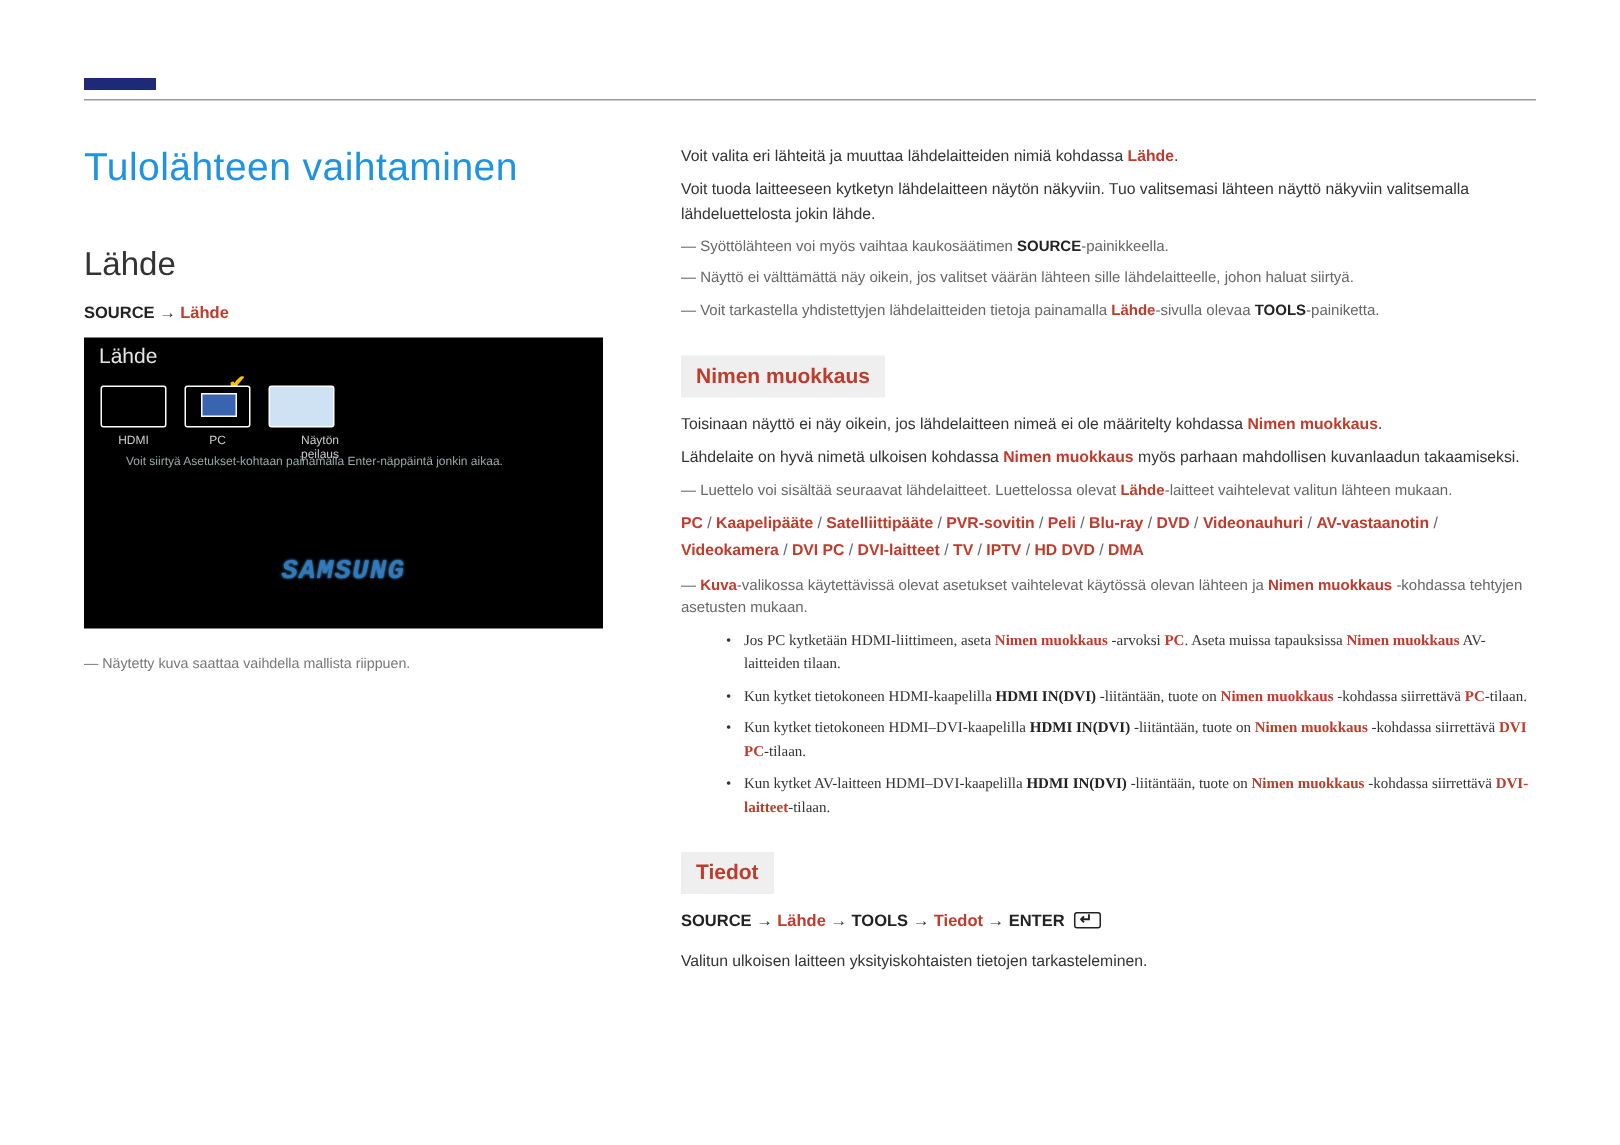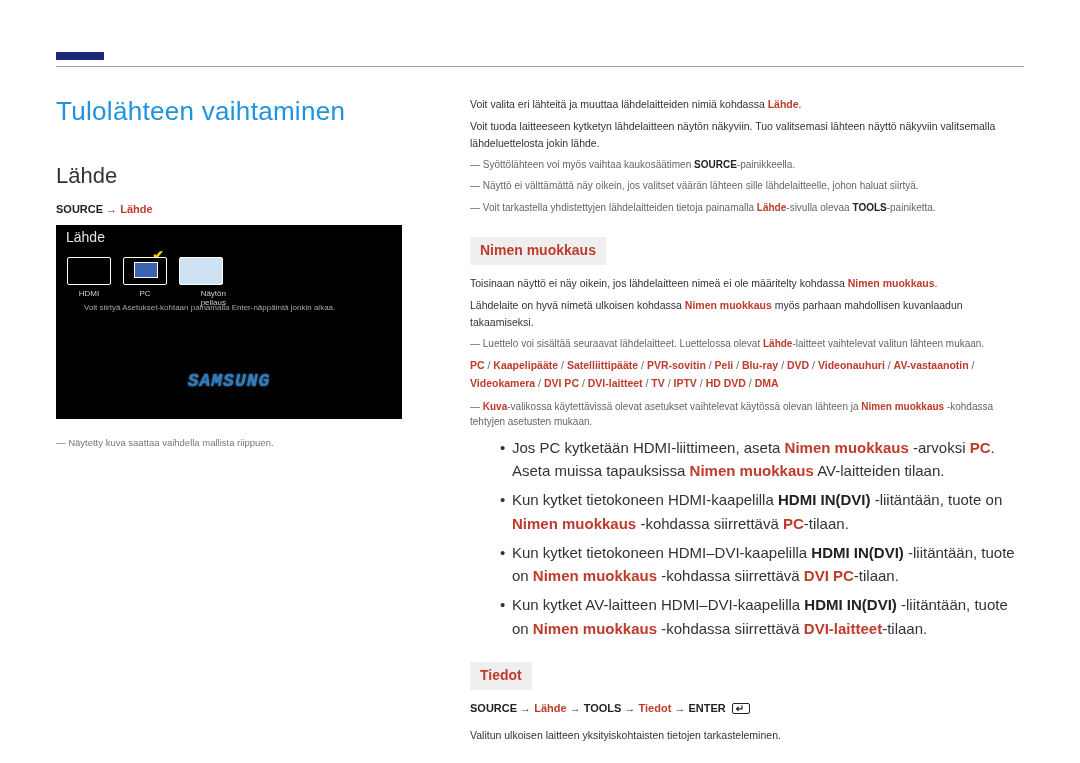--- a/index.html
+++ b/index.html
@@ -20,21 +20,21 @@
     border-top: 1px solid #999;
   }
   .accent-block {
     position: absolute;
     top: 52px; left: 56px;
     width: 48px; height: 8px;
     background: #1e2a78;
   }
   .columns {
     display: flex;
-    gap: 68px;
+    gap: 52px;
     margin-top: 40px;
   }
   .leftcol { width: 346px; flex-shrink: 0; }
   .rightcol { flex: 1; font-size: 10.5px; line-height: 1.55; }
   h1.title { color: #1f93e0; font-weight: 400; font-size: 26px; margin-bottom: 36px; letter-spacing: .3px; }
   h2.subtitle { color: #333; font-size: 22px; font-weight: 400; margin-bottom: 14px; }
   .path { font-size: 11px; margin-bottom: 10px; }
   .path .k { font-weight: 700; color: #222; }
   .path .r { font-weight: 700; color: #bf3b2b; }
   .screenshot {
@@ -76,21 +76,21 @@
     color:#bf3b2b;
     font-size:14px;
     font-weight:700;
     padding:3px 10px;
     margin: 16px 0 10px 0;
   }
   .device-list { margin-top:4px; margin-bottom:6px; font-weight:700; font-size:10.5px; line-height:1.7;}
   .device-list .r { color:#bf3b2b; }
   .device-list .sep { color:#666; font-weight:400; }
   ul.bullets { list-style: none; margin-left: 30px; margin-top:4px; }
-  ul.bullets li { position:relative; padding-left:12px; margin-bottom:6px; font-size:15px; color:#333; }
+  ul.bullets li { position:relative; padding-left:12px; margin-bottom:6px; font-size:10px; color:#333;font-family:Liberation Serif, serif; }
   ul.bullets li::before { content:"•"; position:absolute; left:0; top:0; color:#333; }
   .enter-icon {
     display:inline-block; width:18px; height:11px; border:1.2px solid #222; border-radius:2px;
     position:relative; vertical-align:-2px; margin-left:3px; background:#fff;
   }
   .enter-icon::after{
     content:"↵"; position:absolute; left:3px; top:-3px; font-size:10px; color:#222; font-weight:700;
   }
 </style>
 </head>

